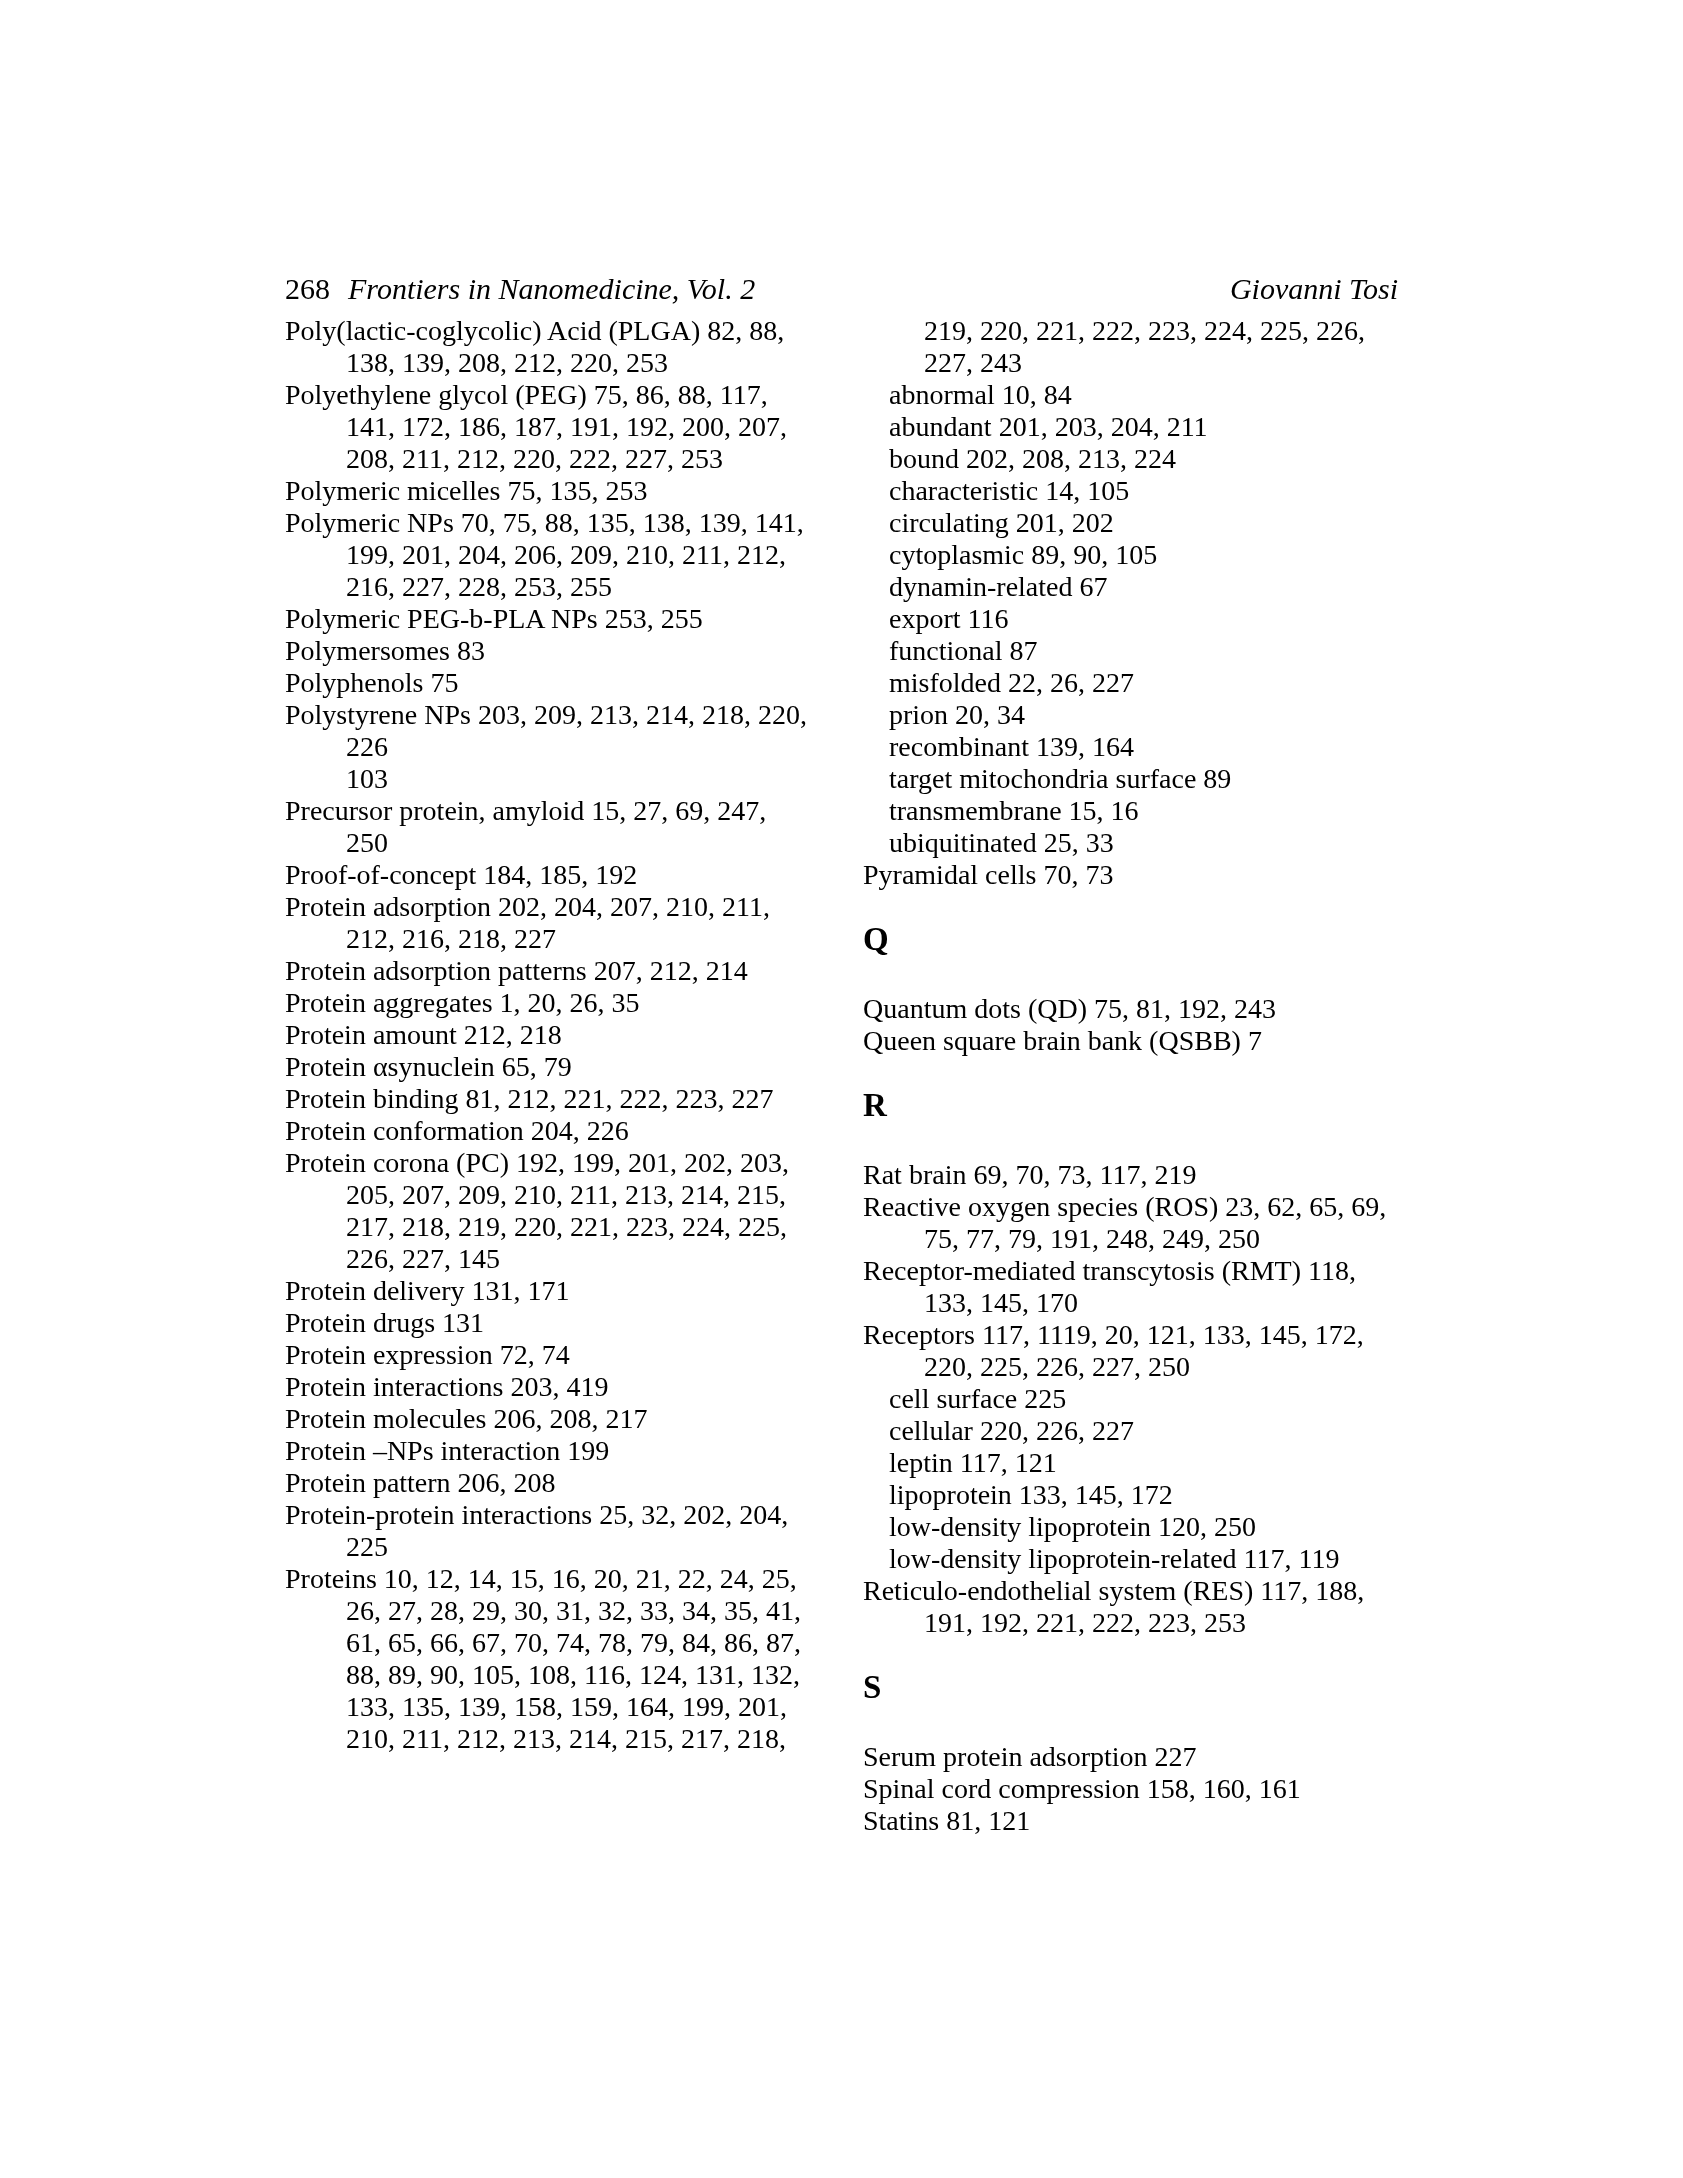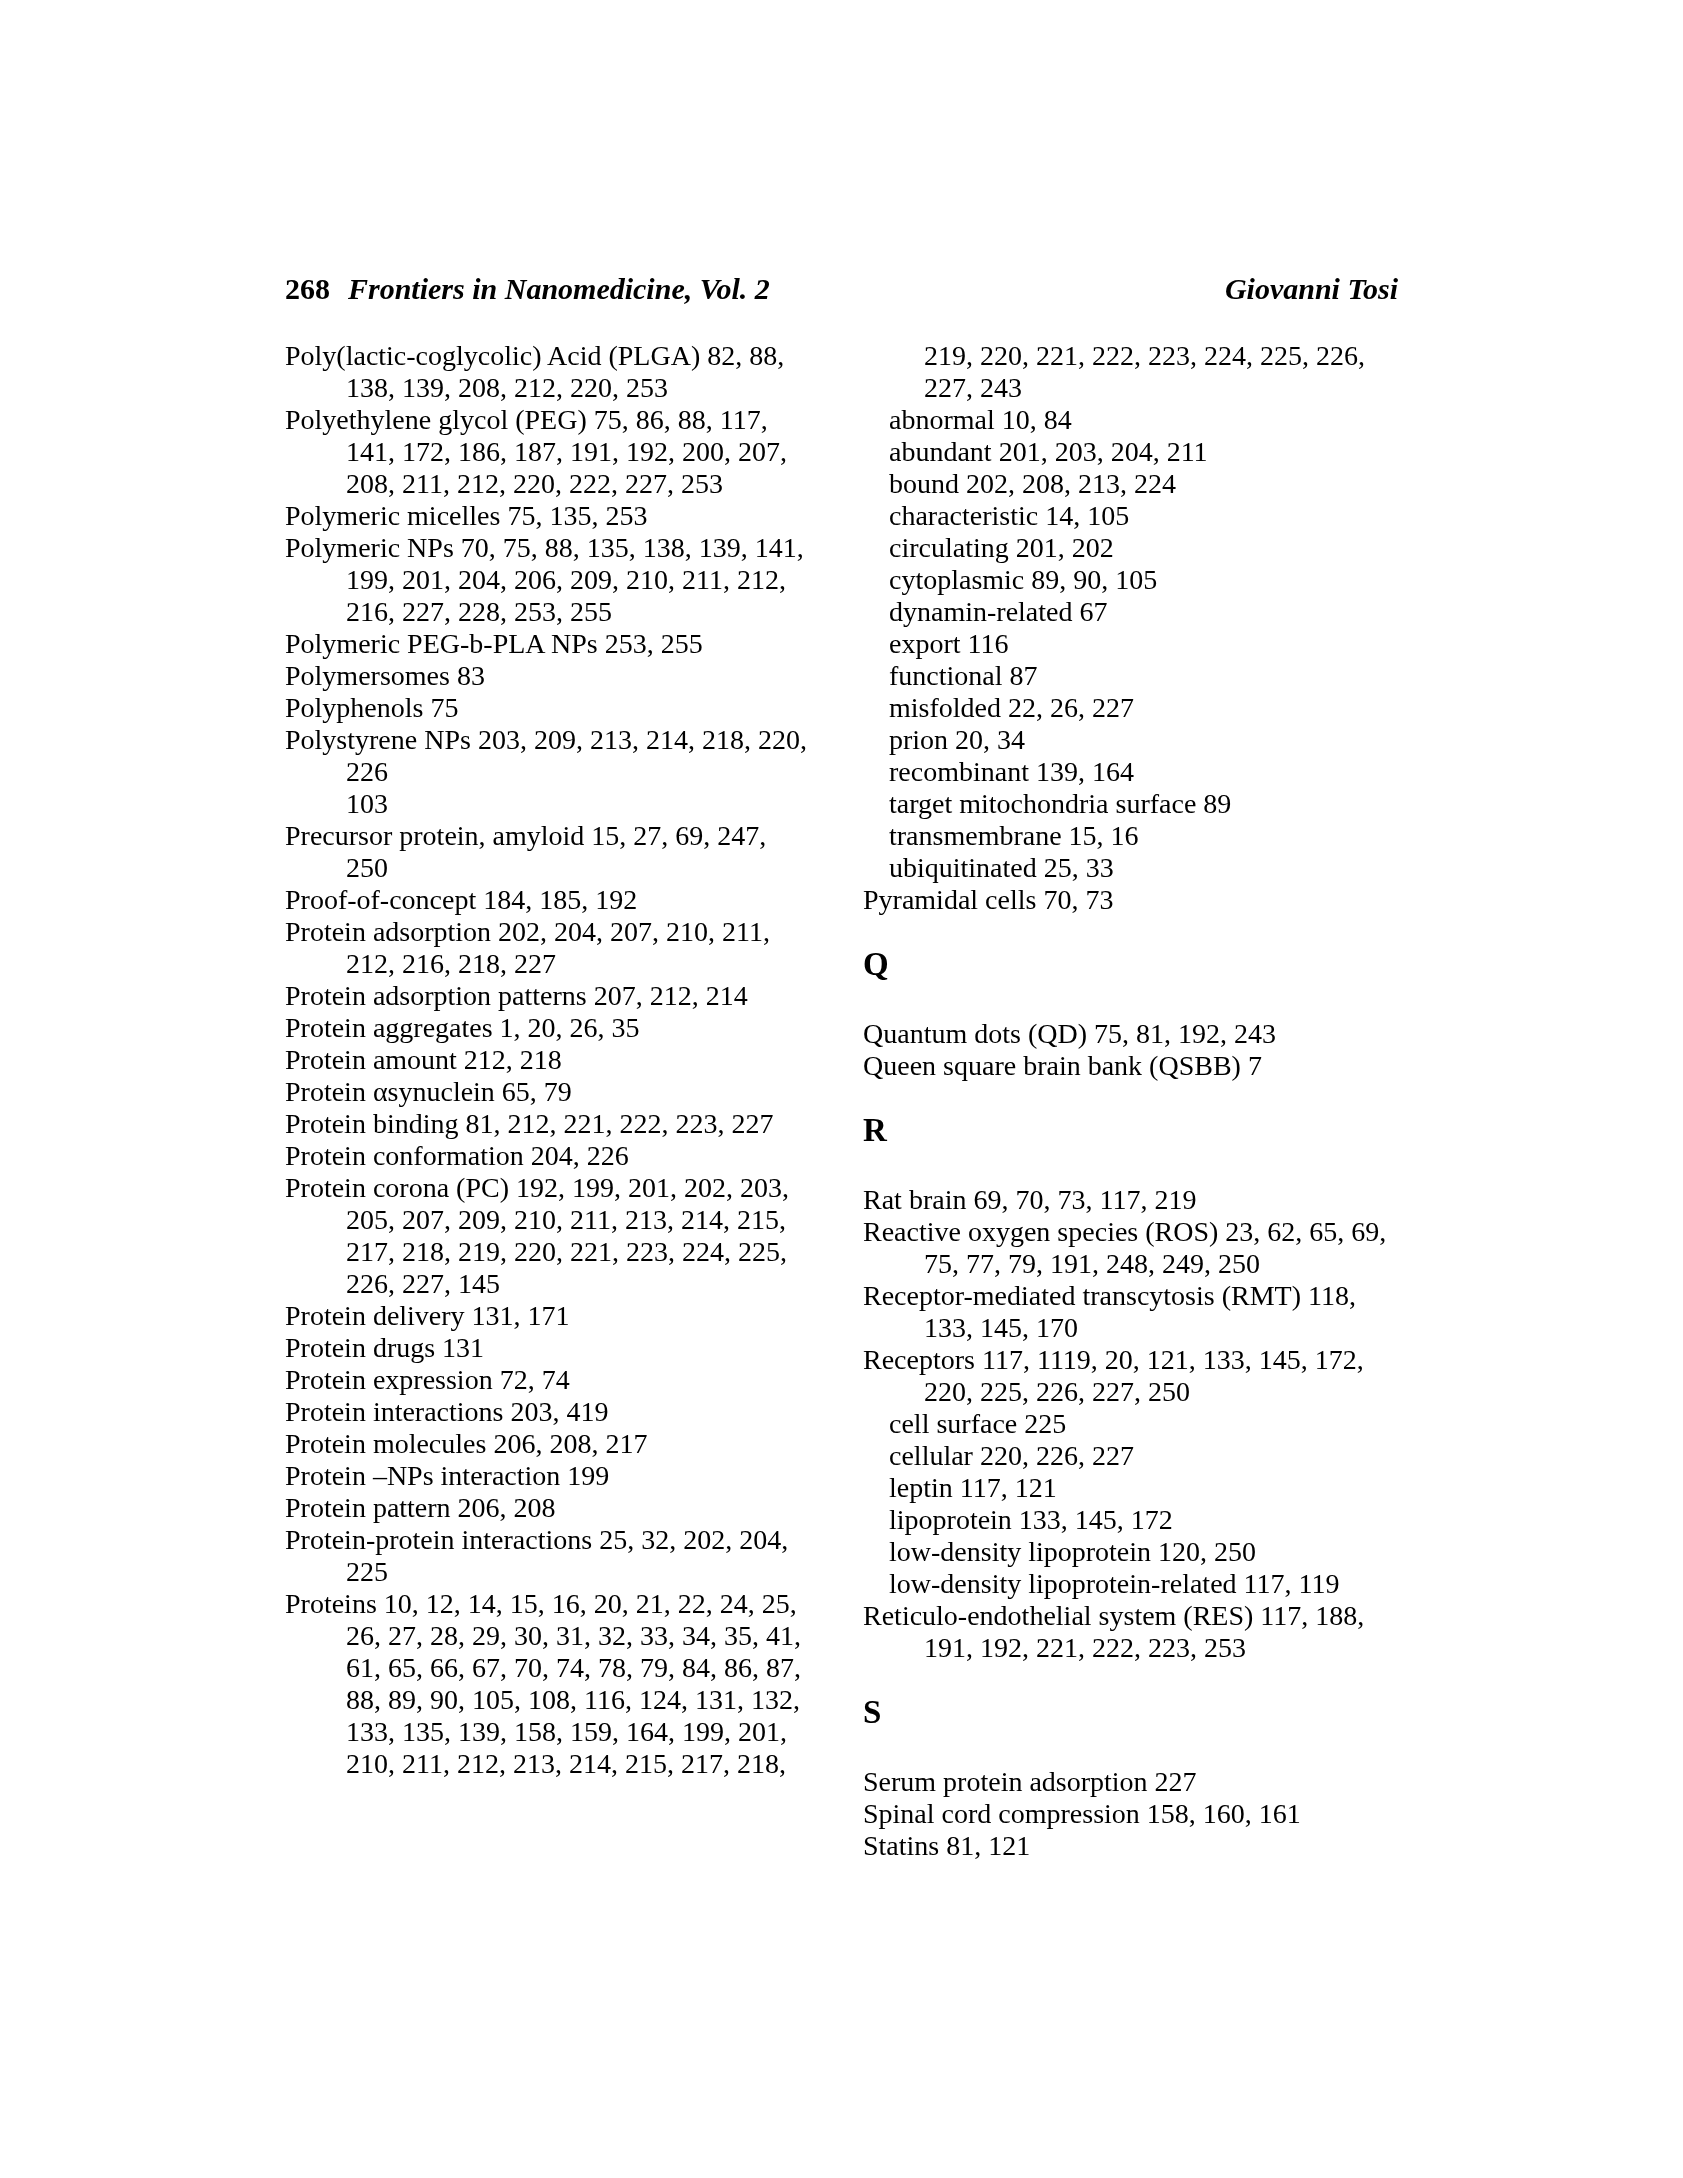--- a/index.html
+++ b/index.html
@@ -19,33 +19,33 @@
   .page-header {
     position: absolute;
     left: 285px;
     top: 273px;
     width: 1113px;
     display: flex;
     justify-content: space-between;
     align-items: flex-start;
     font-size: 30px;
     line-height: 32px;
-    font-weight: bold;
+    font-weight: normal;
   }
   .page-header .h-left { white-space: nowrap; }
   .pgnum {
     font-style: normal;
     margin-right: 18px;
   }
   .btitle, .author {
     font-style: italic;
   }
   .col {
     position: absolute;
-    top: 340px;
+    top: 315px;
     font-size: 28px;
     line-height: 32px;
   }
   #col-left  { left: 285px; width: 569px; }
   #col-right { left: 863px; width: 554px; }
   .line {
     height: 32px;
     white-space: nowrap;
   }
   .line.sub  { padding-left: 26px; }

